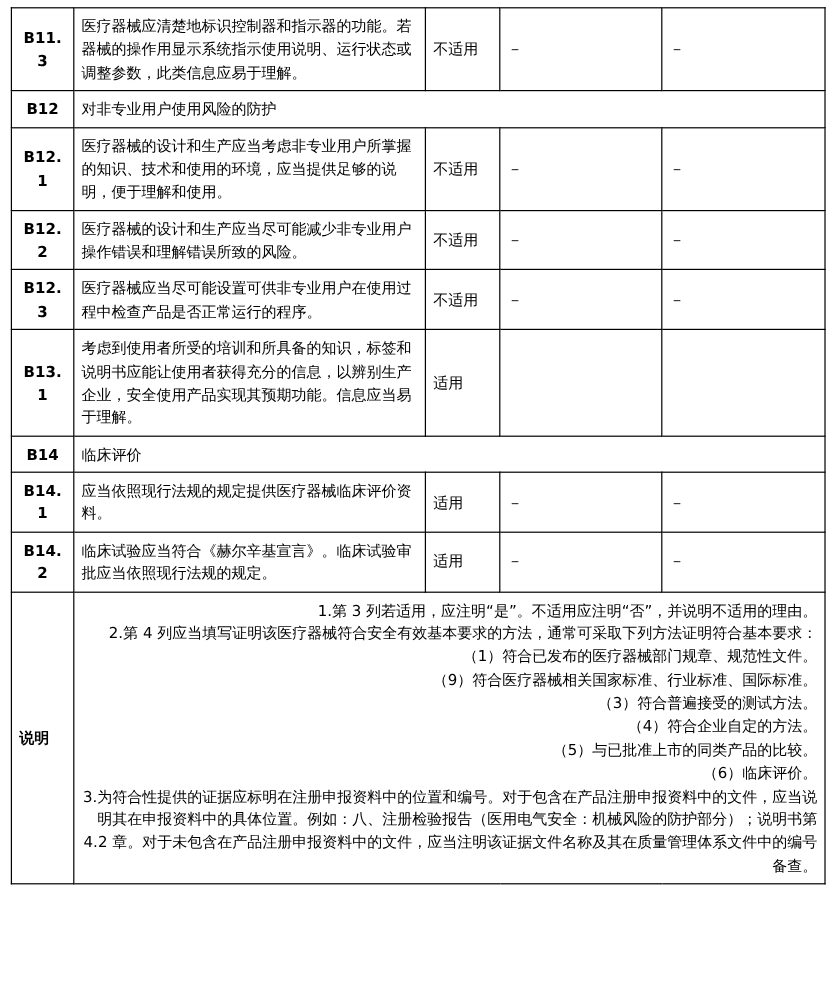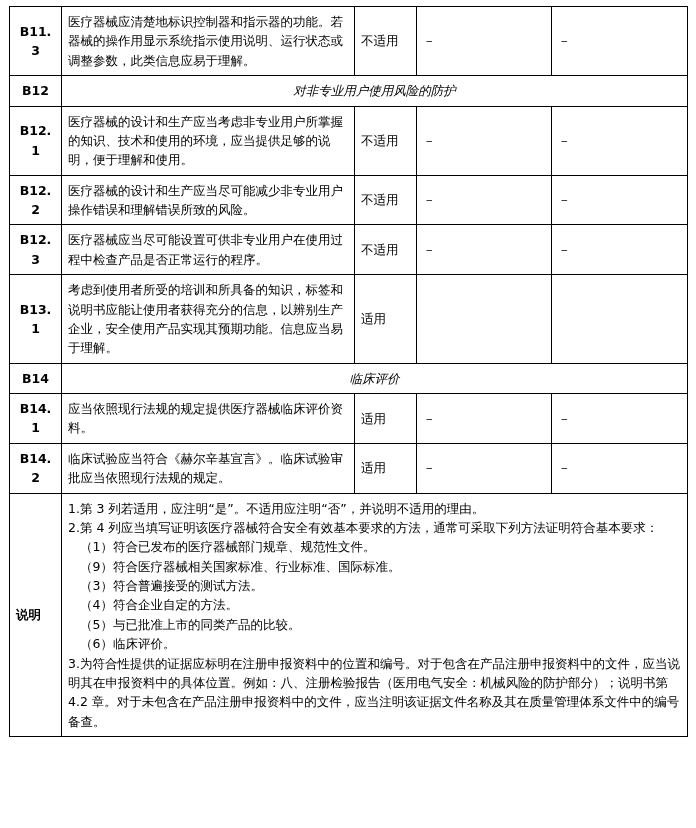--- a/index.html
+++ b/index.html
@@ -50,34 +50,33 @@
   }
   td.app-cell {
     text-align: left;
     padding-left: 6px;
   }
   td.meth-cell, td.evid-cell {
     text-align: left;
     padding-left: 6px;
   }
   td.section-title {
-    text-align: center;
+    text-align: left;
     padding-left: 8px;
-    font-style: italic;
   }
   .dash {
     font-family: "DejaVu Sans", "Liberation Sans", sans-serif;
   }
   
   .note-id {
     font-weight: bold;
     vertical-align: middle;
   }
   td.note-cell {
-    text-align: left;
+    text-align: right;
     padding: 8px 10px 10px 8px;
     line-height: 1.95;
     vertical-align: top;
   }
   .note-cell p {
     margin: 0;
     text-indent: 0;
   }
   .note-cell p.indent1 {
     padding-left: 12px;

